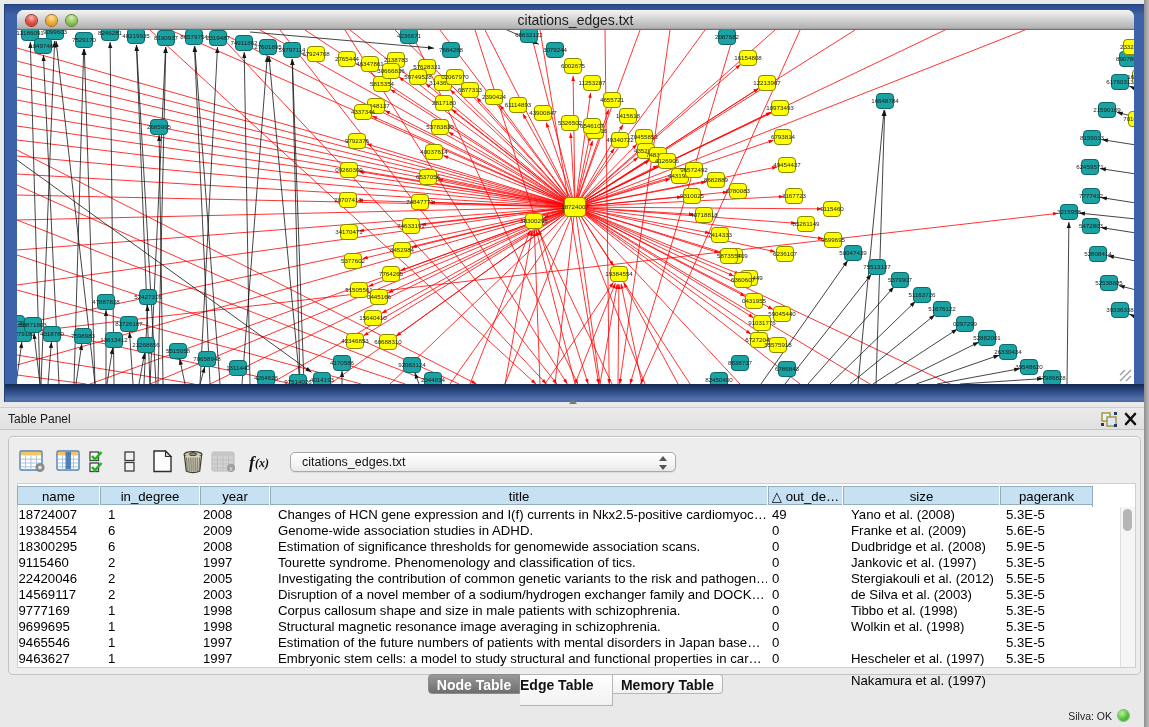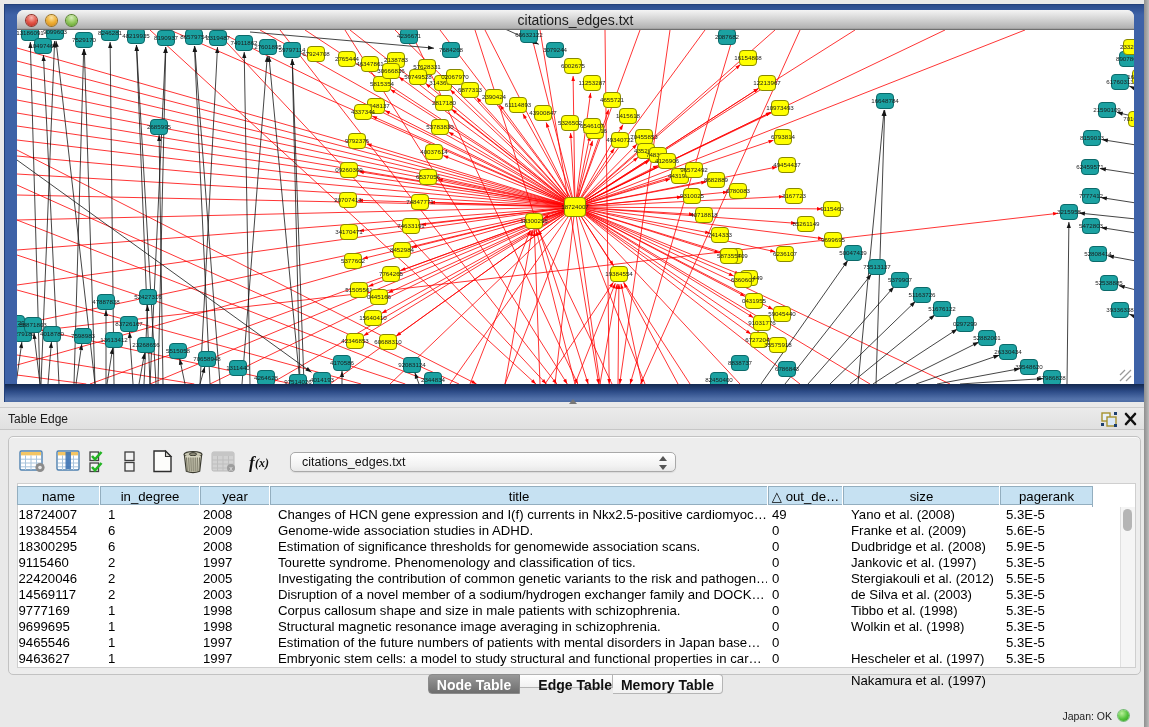--- a/index.html
+++ b/index.html
@@ -670,21 +670,21 @@
           <line x1="1103" y1="345" x2="1108" y2="340"></line>
           <line x1="1109" y1="351" x2="1114" y2="346"></line>
         </g>
       </svg>
   </div>
 </div>
 
 <div class="abs" style="left:0;top:402px;width:1149px;height:325px;background:#e9e9e9;"></div>
 <div class="abs" style="left:569px;top:399px;width:0;height:0;border-left:4px solid transparent;border-right:4px solid transparent;border-bottom:5px solid #777;"></div>
 <div class="abs" style="left:0;top:407px;width:1149px;height:23px;background:linear-gradient(#ebebeb,#e0e0e0);border-top:1px solid #cdcdcd;border-bottom:1px solid #c6c6c6;">
-  <div style="position:absolute;left:8px;top:4px;font-size:12px;color:#1a1a1a;">Table Edge</div>
+  <div style="position:absolute;left:8px;top:4px;font-size:12px;color:#1a1a1a;">Table Panel</div>
   <svg width="20" height="17" style="position:absolute;left:1101px;top:3px" xmlns="http://www.w3.org/2000/svg">
     <rect x="1" y="2" width="8" height="8" fill="#e9f1fa" stroke="#a5922f" stroke-width="1.4"></rect>
     <rect x="6" y="6" width="9" height="9" fill="#dce9f7" stroke="#a5922f" stroke-width="1.4"></rect>
     <rect x="13" y="1" width="3" height="3" fill="#1c3f6e"></rect>
       <rect x="0" y="12" width="3" height="3" fill="#1c3f6e"></rect>
       <rect x="13" y="13" width="3" height="3" fill="#1c3f6e"></rect>
   </svg>
   <svg width="14" height="14" style="position:absolute;left:1124px;top:4px" xmlns="http://www.w3.org/2000/svg">
     <path d="M2 2 L11 12 M11 2 L2 12" stroke="#111" stroke-width="2.6" stroke-linecap="round"></path>
   </svg>
@@ -833,18 +833,18 @@
     <div style="position:absolute;left:772px;top:651px;width:68px;height:16px;line-height:16px;white-space:nowrap;overflow:hidden;">0</div>
     <div style="position:absolute;left:851px;top:651px;width:172px;height:16px;line-height:16px;white-space:nowrap;overflow:hidden;">Hescheler et al. (1997)</div>
     <div style="position:absolute;left:1006px;top:651px;width:86px;height:16px;line-height:16px;white-space:nowrap;overflow:hidden;">5.3E‑5</div>
 </div>
 
 <div class="abs" style="left:1120px;top:507px;width:15px;height:160px;background:#f5f5f5;border-left:1px solid #e0e0e0;"></div>
 <div class="abs" style="left:1123px;top:509px;width:9px;height:22px;background:#b5b5b5;border-radius:5px;"></div>
 
 <div class="abs" style="left:428px;top:674px;height:20px;font-size:14px;font-weight:bold;">
   <div style="float:left;width:92px;height:20px;line-height:20px;text-align:center;color:#fff;background:linear-gradient(#989898,#6e6e6e);border:1px solid #8a8a8a;border-radius:4px 0 0 4px;">Node Table</div>
-  <div style="float:left;width:93px;height:14px;line-height:20px;text-align:right;color:#111;background:linear-gradient(#ffffff,#f1f1f1);border:1px solid #b5b5b5;border-left:none;">Edge Table</div>
+  <div style="float:left;width:93px;height:32px;line-height:20px;text-align:left;color:#111;background:linear-gradient(#ffffff,#f1f1f1);border:1px solid #b5b5b5;border-left:none;">Edge Table</div>
   <div style="float:left;width:110px;height:20px;line-height:20px;text-align:center;color:#111;background:linear-gradient(#ffffff,#f1f1f1);border:1px solid #b5b5b5;border-left:none;border-radius:0 4px 4px 0;">Memory Table</div>
 </div>
 
-<div class="abs" style="right:37px;top:710px;font-size:10.5px;color:#222;">Japan: OK</div>
+<div class="abs" style="right:37px;top:710px;font-size:10.5px;color:#222;">Silva: OK</div>
 <div class="abs" style="left:1118px;top:710px;width:11px;height:11px;border-radius:50%;background:radial-gradient(circle at 35% 30%,#baf09a,#52c23a 55%,#2f9721);box-shadow:0 0 0 1px #7b7;"></div>
 <div class="abs" style="left:1144px;top:0;width:5px;height:727px;background:linear-gradient(to right,#8f8f8f,#a8a8a8 60%,#bdbdbd);"></div>
 </body></html>

